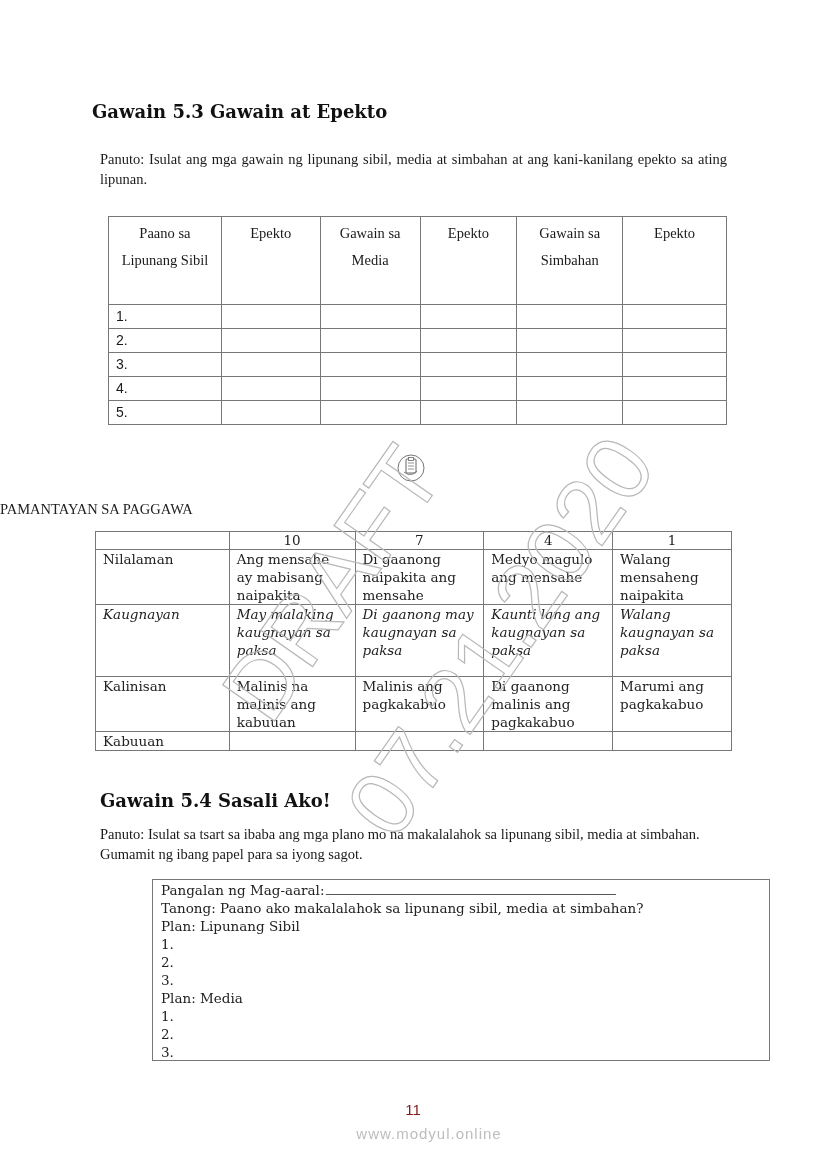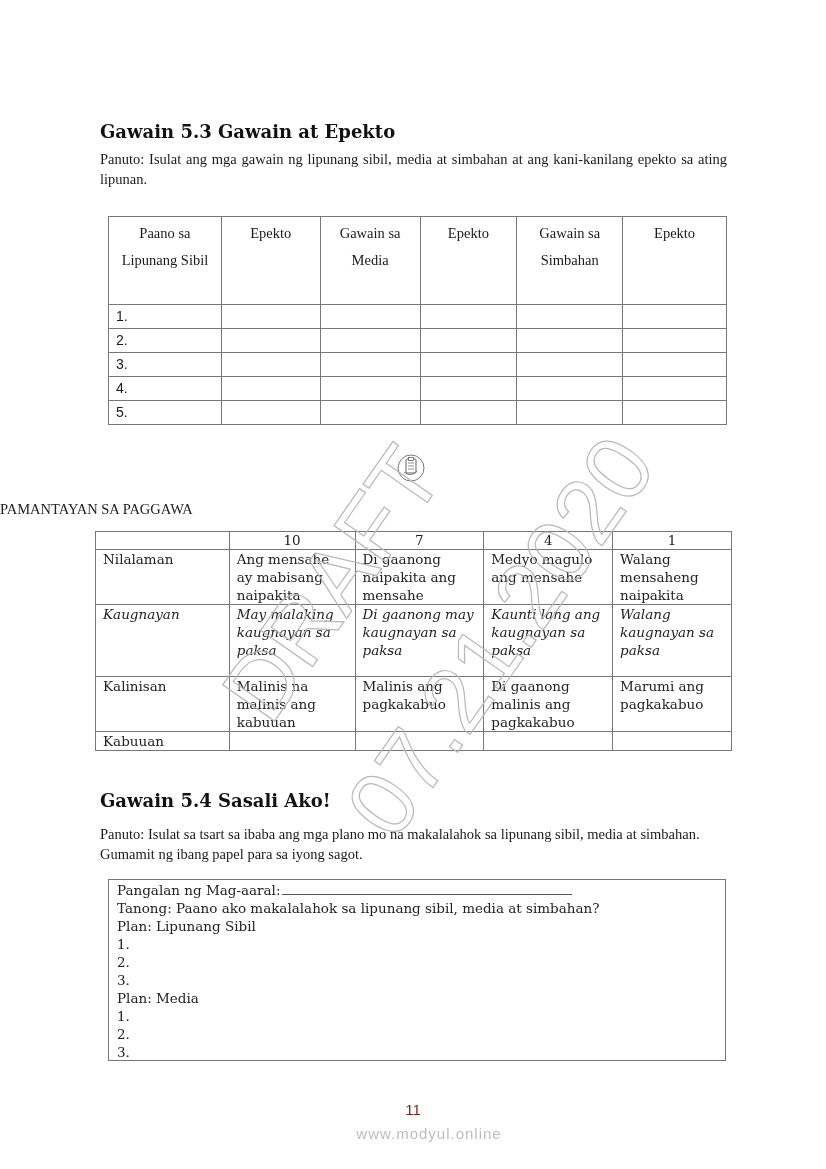--- a/index.html
+++ b/index.html
@@ -12,32 +12,32 @@
   table { border-collapse: collapse; }
   .t1 td, .t1 th { border: 1px solid #777; font-family: "Liberation Serif", serif; font-size: 14.5px;
                    font-weight: normal; vertical-align: top; padding: 0; }
   .t1 th { text-align: center; line-height: 27px; padding-top: 3px; height: 84px; }
   .t1 td { height: 23px; line-height: 23px; }
   .t1 td.num { font-family: "Liberation Sans", sans-serif; font-size: 14px; padding-left: 7px; }
   .t2 td { border: 1px solid #777; font-family: "DejaVu Serif", serif; font-size: 13.5px;
            line-height: 18px; vertical-align: top; padding: 0 7px; color: #222; }
   .t2 td.hd { text-align: center; height: 17px; line-height: 17px; }
   .box { border: 1px solid #777; font-family: "DejaVu Serif", serif; font-size: 13.5px; line-height: 18px;
-         padding: 1px 8px; box-sizing: border-box; color: #222; }
+         padding: 1px 8px; box-sizing: border-box; color: #222; margin-left: 44px; }
   .blank { display: inline-block; width: 290px; border-bottom: 1px solid #555; height: 13px; vertical-align: baseline; margin-left: 2px; }
   .watermark { pointer-events: none; color: rgba(0,0,0,0.0); -webkit-text-stroke: 1.2px #b8b8b8;
                font-family: "Liberation Sans", sans-serif; font-size: 92px; line-height: 92px;
                transform: rotate(-55deg); transform-origin: center; white-space: nowrap; text-align: center; }
   .footer-num { font-family: "Liberation Sans", sans-serif; font-size: 15px; color: #7f1d1d; width: 826px; text-align: center; }
   .footer-url { font-family: "Liberation Sans", sans-serif; font-size: 15px; color: #bdbdbd; width: 826px; text-align: center; letter-spacing: 1px; margin-left: 16px; }
 </style>
 </head>
 <body>
 
-<h2 class="abs" style="left:100px; top:101px;margin-top:20px;">Gawain 5.3 Gawain at Epekto</h2>
+<h2 class="abs" style="left:92px; top:101px;">Gawain 5.3 Gawain at Epekto</h2>
 <div class="abs para justify" style="left:100px; top:149px; width:627px;">Panuto: Isulat ang mga gawain ng lipunang sibil, media at simbahan at ang kani-kanilang epekto sa ating lipunan.</div>
 
 <table class="abs t1" style="left:108px; top:216px; width:619px;">
   <colgroup>
     <col style="width:113px">
       <col style="width:99px">
       <col style="width:100px">
     <col style="width:97px">
       <col style="width:106px">
       <col style="width:104px">

